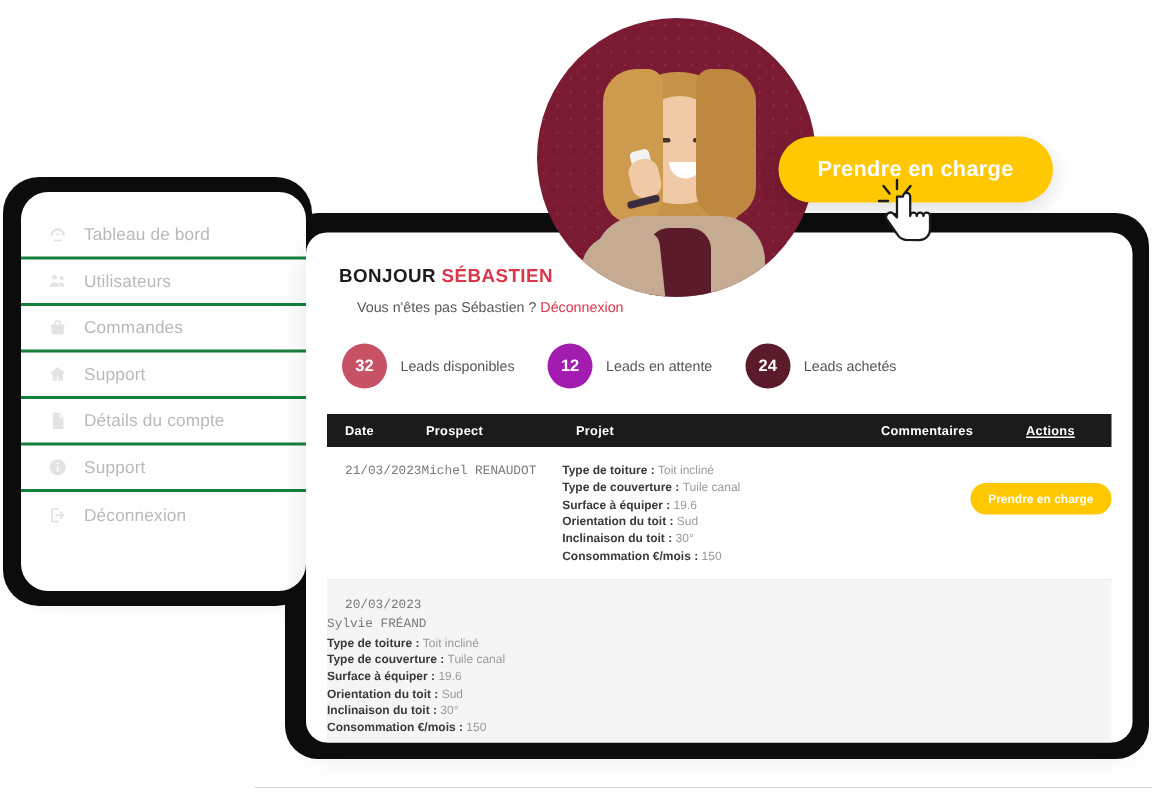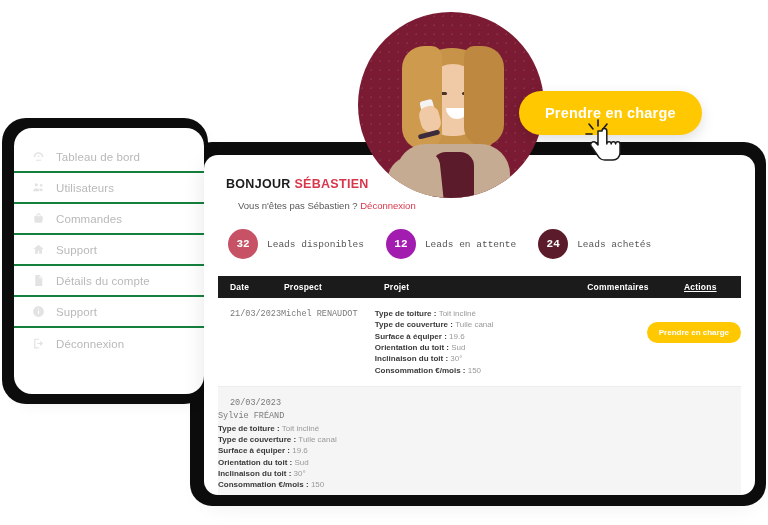--- a/index.html
+++ b/index.html
@@ -78,21 +78,20 @@
     margin-top: 9px;
     font-size: 9.5px; color: #58585a; margin-left: 12px;
   }
   .subline .link { color: #D9364C; cursor: pointer; }
 
   
   #stats {
     display: flex; align-items: center;
     gap: 9px;
     padding: 18px 0 0 24px;
-    font-family: Liberation Mono, monospace;
   }
   .stat { display: flex; align-items: center; gap: 9px; margin-right: 13px; }
   .bubble {
     width: 30px; height: 30px; border-radius: 50%;
     display: flex; align-items: center; justify-content: center;
     color: #fff; font-size: 11px; font-weight: bold;
   }
   .stat-label { font-size: 9.5px; color: #555; white-space: nowrap; }
 
   

